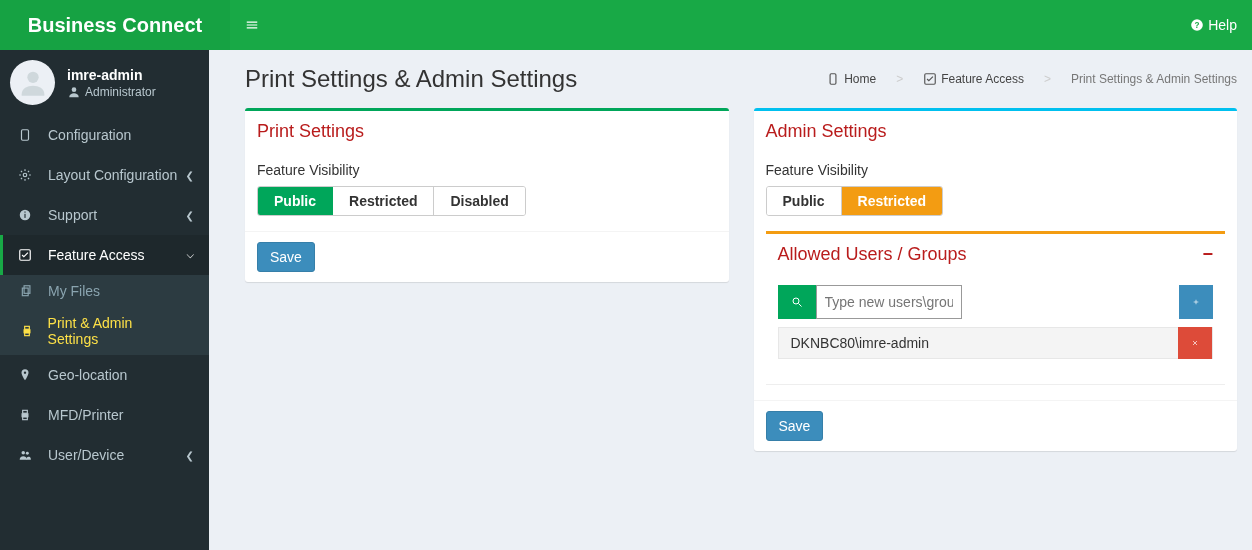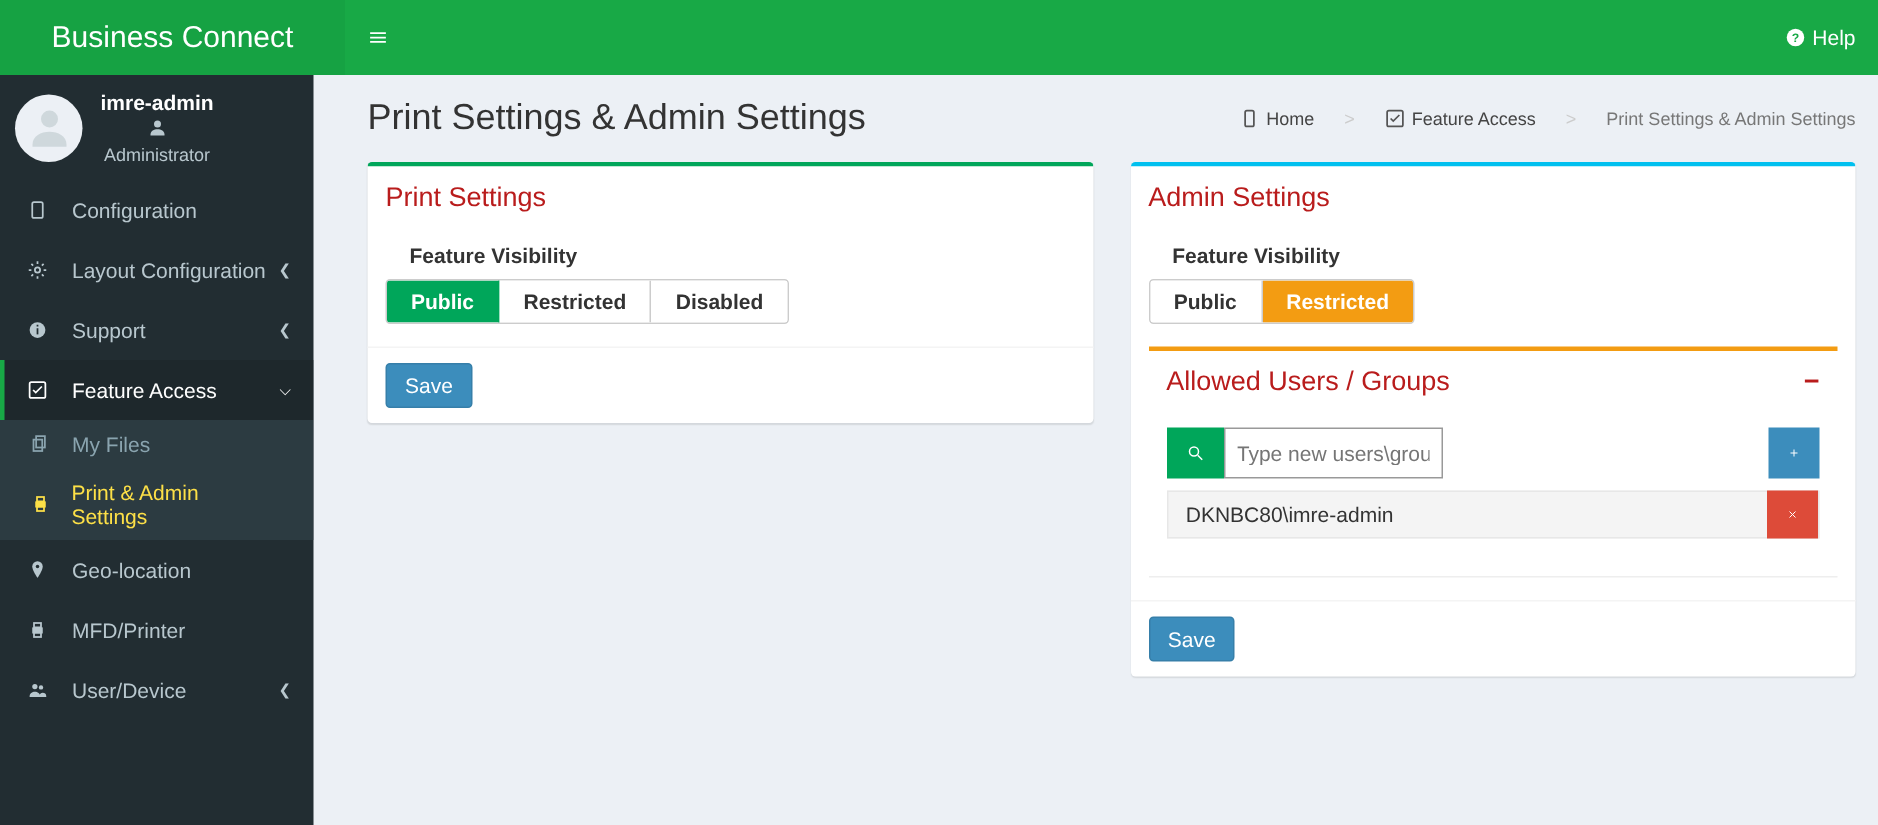--- a/index.html
+++ b/index.html
@@ -4,21 +4,21 @@
 <style>
   * { box-sizing: border-box; margin: 0; padding: 0; }
   html, body { height: 100%; font-family: "Helvetica Neue", Helvetica, Arial, sans-serif; font-size: 14px; color: #333; background: #ecf0f5; }
   body { width: 1252px; height: 550px; overflow: hidden; position: relative; }
   a { text-decoration: none; color: inherit; }
 
   
   .logo-bar {
     position: absolute; left: 0; top: 0; width: 230px; height: 50px;
     background: #16a243; color: #fff; display: flex; align-items: center; justify-content: center;
-    font-size: 20px; font-weight: normal;
+    font-size: 20px; font-weight: bold;
   }
   .navbar {
     position: absolute; left: 230px; right: 0; top: 0; height: 50px;
     background: #18a946; color: #fff; display: flex; align-items: center; justify-content: space-between;
     padding: 0 15px;
   }
   .nav-toggle { cursor: pointer; font-size: 16px; }
   .help { display: flex; align-items: center; gap: 4px; cursor: pointer; font-size: 14px; }
 
   
@@ -26,21 +26,21 @@
     position: absolute; left: 0; top: 50px; bottom: 0; width: 209px;
     background: #222d32; color: #b8c7ce; overflow: hidden;
   }
   .user-panel { display: flex; align-items: center; padding: 10px; }
   .user-avatar {
     width: 45px; height: 45px; border-radius: 50%; background: #ecf0f5;
     display: flex; align-items: center; justify-content: center; color: #b8c7ce;
   }
   .user-info { margin-left: 12px; }
   .user-info .name { color: #fff; font-weight: bold; font-size: 14px; }
-  .user-info .role { font-size: 12px; color: #b8c7ce; display: flex; align-items: center; gap: 4px; margin-top: 2px; flex-direction: column;}
+  .user-info .role { font-size: 12px; color: #b8c7ce; display: flex; align-items: center; gap: 4px; margin-top: 2px;}
   .menu-header { color: #4b646f; background: #1a2226; padding: 10px 15px; font-size: 12px; }
   .treeview { list-style: none; }
   .treeview > li > a {
     display: flex; align-items: center; padding: 12px 15px; color: #b8c7ce;
     border-left: 3px solid transparent; position: relative;
   }
   .treeview > li > a:hover, .treeview > li.active > a {
     color: #fff; background: #1e282c;
   }
   .treeview > li.active > a { border-left-color: #18a946; }
@@ -73,21 +73,21 @@
     background: #fff; border-radius: 3px; border-top: 3px solid #d2d6de; margin-bottom: 20px;
     box-shadow: 0 1px 1px rgba(0,0,0,.1);
   }
   .box.box-success { border-top-color: #00a65a; }
   .box.box-info { border-top-color: #00c0ef; }
   .box.box-warning-inner { border-top: 3px solid #f39c12; border-radius: 0; box-shadow: none; margin-bottom: 0; margin-top: 15px; }
   .box-header { padding: 10px 12px; color: #b91c1c; font-size: 18px; display: flex; justify-content: space-between; align-items: center; }
   .box-body { padding: 10px 12px 15px 12px; }
   .box-footer { border-top: 1px solid #f4f4f4; padding: 10px 12px; }
 
-  .fv-label { font-weight: bold; margin-bottom: 8px; display: block; margin-left: 16px; }
+  .fv-label { font-weight: normal; margin-bottom: 8px; display: block; }
 
   .btn-group { display: inline-flex; border: 1px solid #ccc; border-radius: 3px; overflow: hidden; }
   .btn-group .opt {
     padding: 6px 16px; background: #fff; color: #333; cursor: pointer; font-weight: bold;
     border-right: 1px solid #ccc; font-size: 14px;
   }
   .btn-group .opt:last-child { border-right: none; }
   .btn-group .opt.active-green { background: #00a65a; color: #fff; border-color: #00a65a; }
   .btn-group .opt.active-orange { background: #f39c12; color: #fff; border-color: #f39c12; }
 

